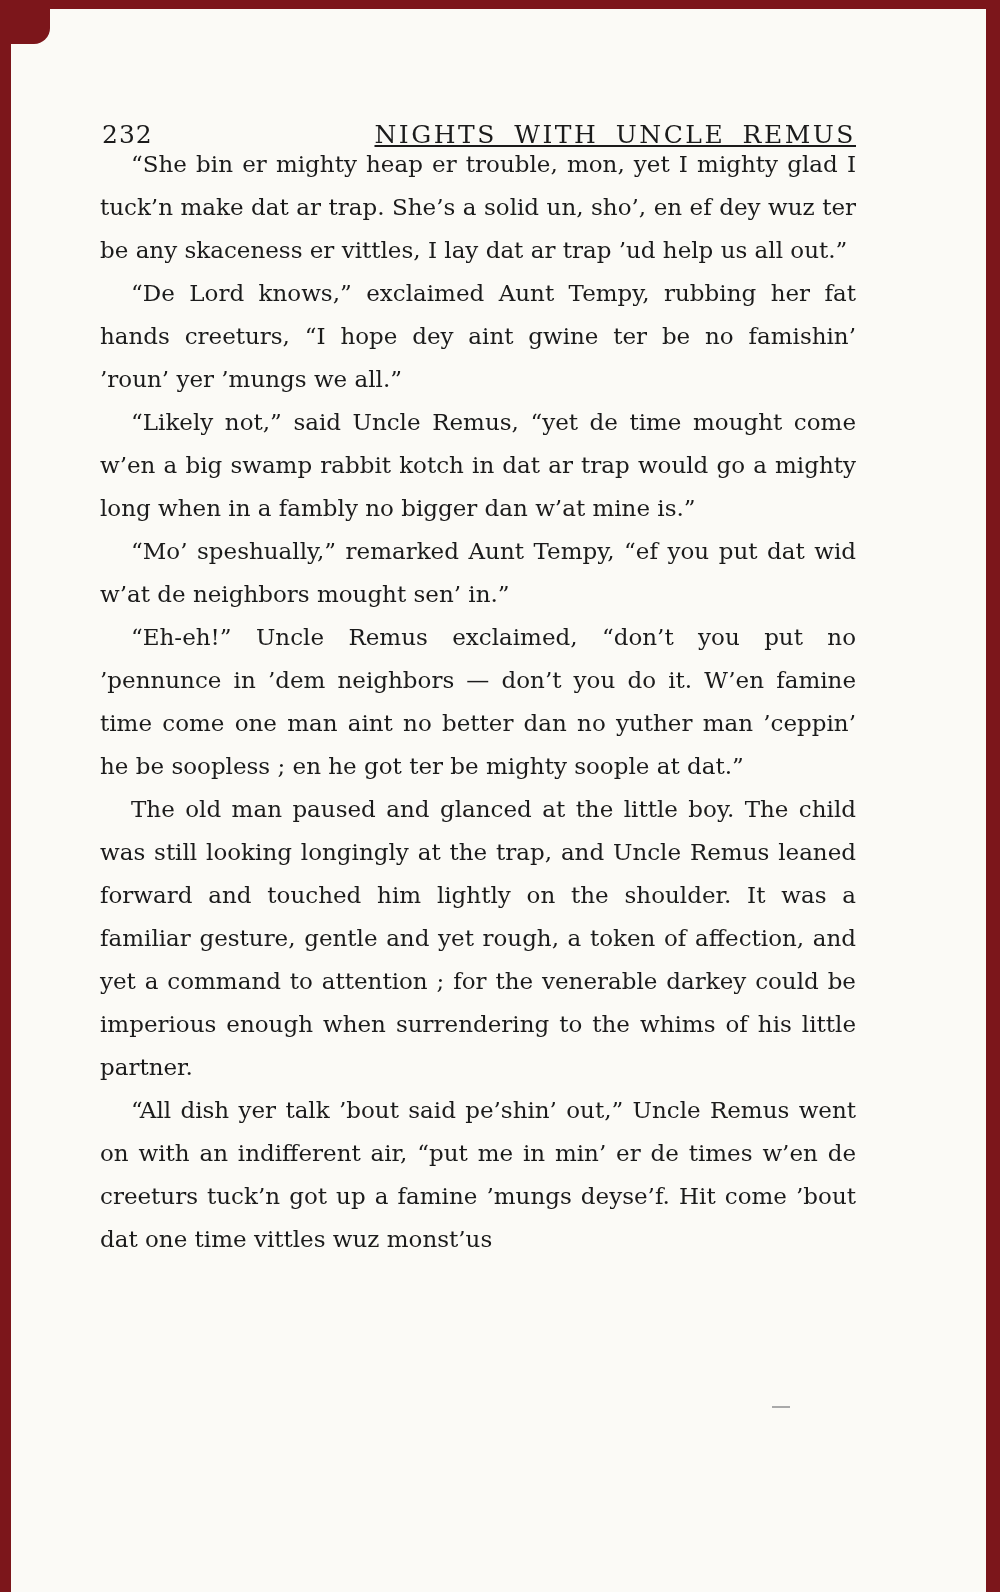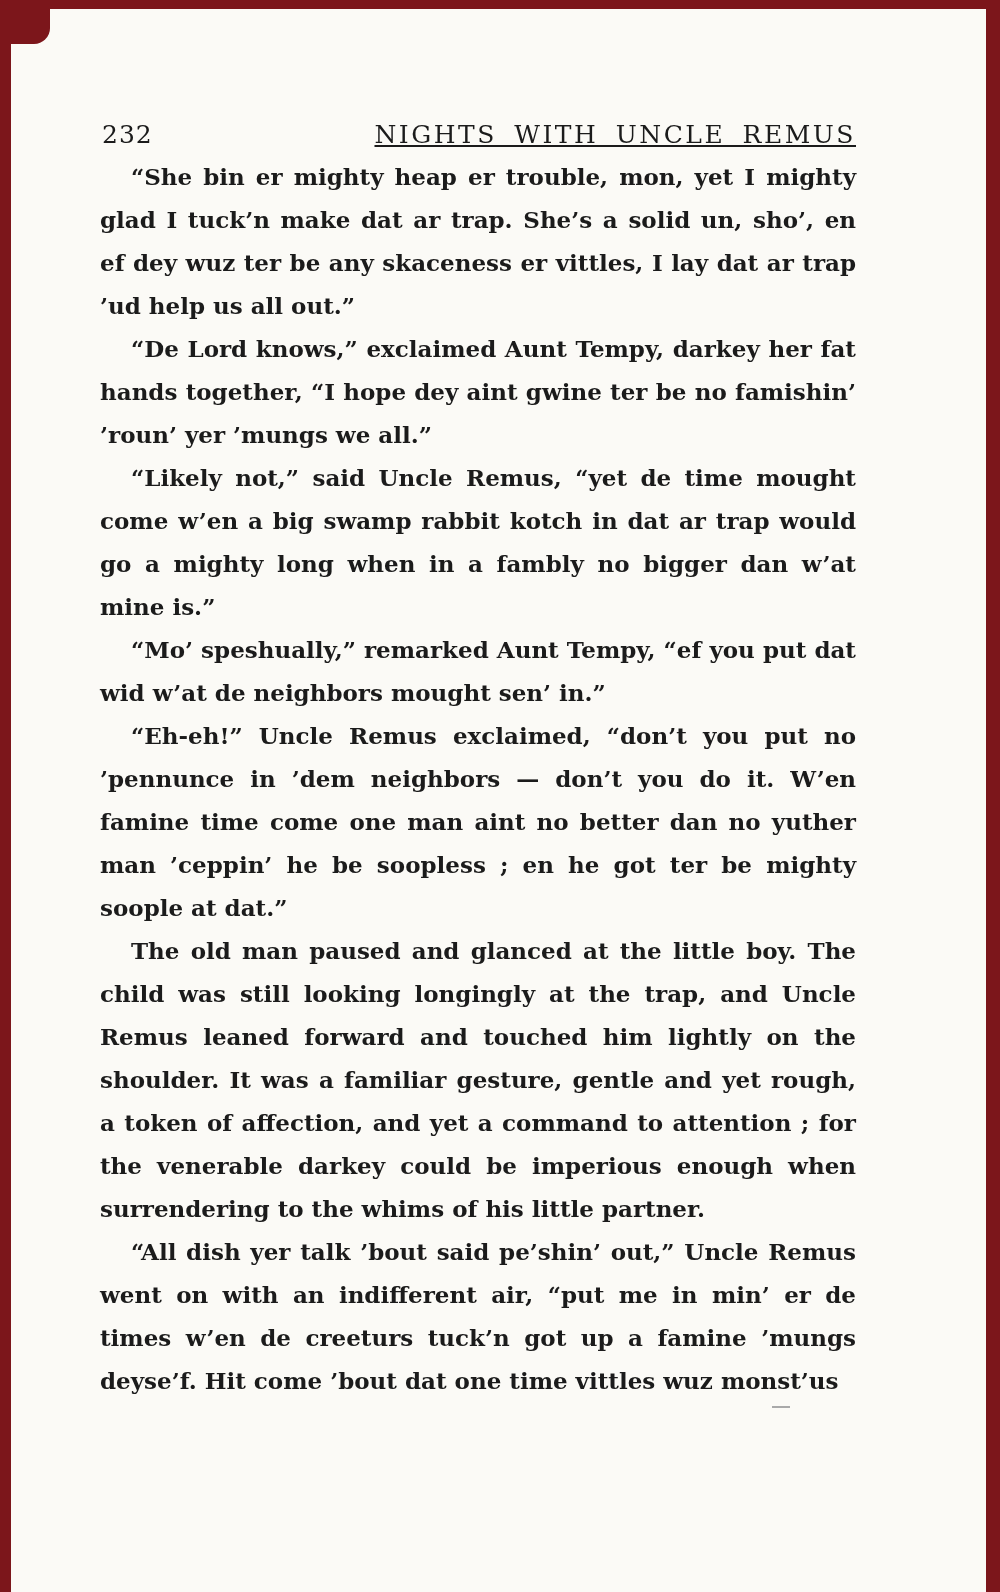--- a/index.html
+++ b/index.html
@@ -42,23 +42,22 @@
     text-align: right;
     font-size: 25px;
     letter-spacing: 2.5px;
     word-spacing: 7px;
     white-space: nowrap;
   }
 
   .page-body {
     position: absolute;
     left: 100px;
-    top: 155px;
+    top: 143px;
     width: 756px;
-    font-weight: bold;
   }
   .page-body p {
     margin: 0;
     text-indent: 31px;
     text-align: justify;
     font-size: 23px;
     line-height: 43px;
   }
 
   .artifact {
@@ -78,21 +77,21 @@
 <div class="edge edge-top"></div>
 <div class="edge corner-tl"></div>
 
 <header class="page-header">
   <span class="page-number">232</span>
   <span class="running-title">NIGHTS WITH UNCLE REMUS</span>
 </header>
 
 <main class="page-body">
   <p>“She bin er mighty heap er trouble, mon, yet I mighty glad I tuck’n make dat ar trap.  She’s a solid un, sho’, en ef dey wuz ter be any skaceness er vittles, I lay dat ar trap ’ud help us all out.”</p>
-  <p>“De Lord knows,” exclaimed Aunt Tempy, darkey her fat hands together, “I hope dey aint gwine ter be no famishin’ ’roun’ yer ’mungs we all.”</p>
+  <p>“De Lord knows,” exclaimed Aunt Tempy, rubbing her fat hands creeturs, “I hope dey aint gwine ter be no famishin’ ’roun’ yer ’mungs we all.”</p>
   <p>“Likely not,” said Uncle Remus, “yet de time mought come w’en a big swamp rabbit kotch in dat ar trap would go a mighty long when in a fambly no bigger dan w’at mine is.”</p>
   <p>“Mo’ speshually,” remarked Aunt Tempy, “ef you put dat wid w’at de neighbors mought sen’ in.”</p>
   <p>“Eh-eh!”  Uncle Remus exclaimed, “don’t you put no ’pennunce in ’dem neighbors — don’t you do it.  W’en famine time come one man aint no better dan no yuther man ’ceppin’ he be soopless ; en he got ter be mighty soople at dat.”</p>
   <p>The old man paused and glanced at the little boy.  The child was still looking longingly at the trap, and Uncle Remus leaned forward and touched him lightly on the shoulder.  It was a familiar gesture, gentle and yet rough, a token of affection, and yet a command to attention ;  for the venerable darkey could be imperious enough when surrendering to the whims of his little partner.</p>
   <p>“All dish yer talk ’bout said pe’shin’ out,” Uncle Remus went on with an indifferent air, “put me in min’ er de times w’en de creeturs tuck’n got  up  a  famine ’mungs deyse’f.  Hit come ’bout dat one time vittles wuz monst’us</p>
 </main>
 
 <div class="artifact"></div>
 
 </body></html>

